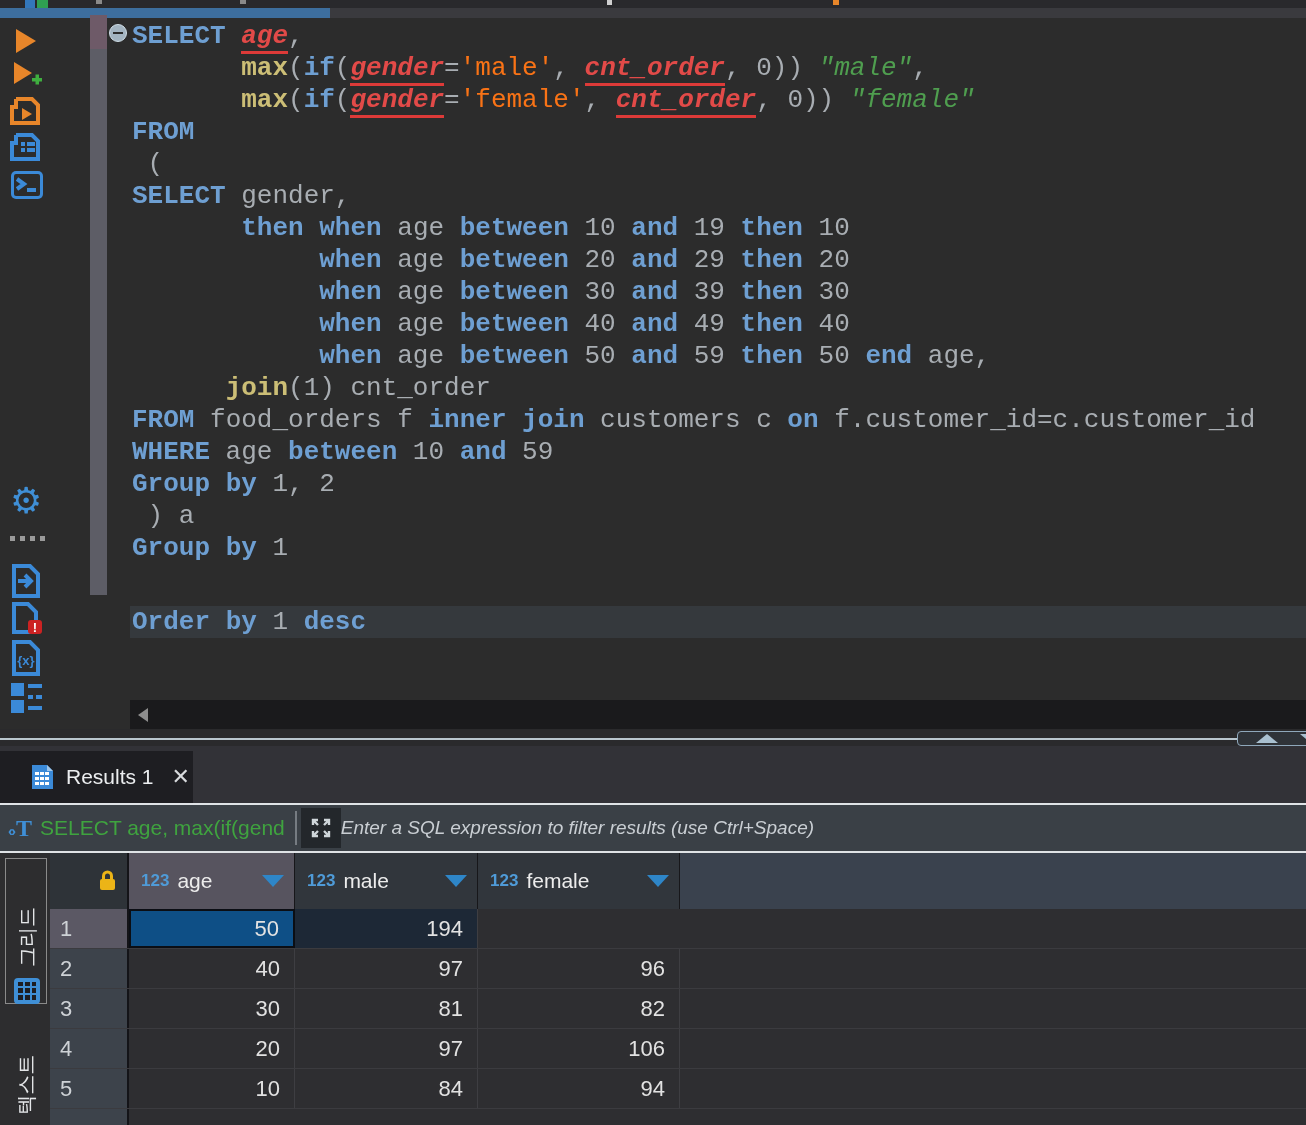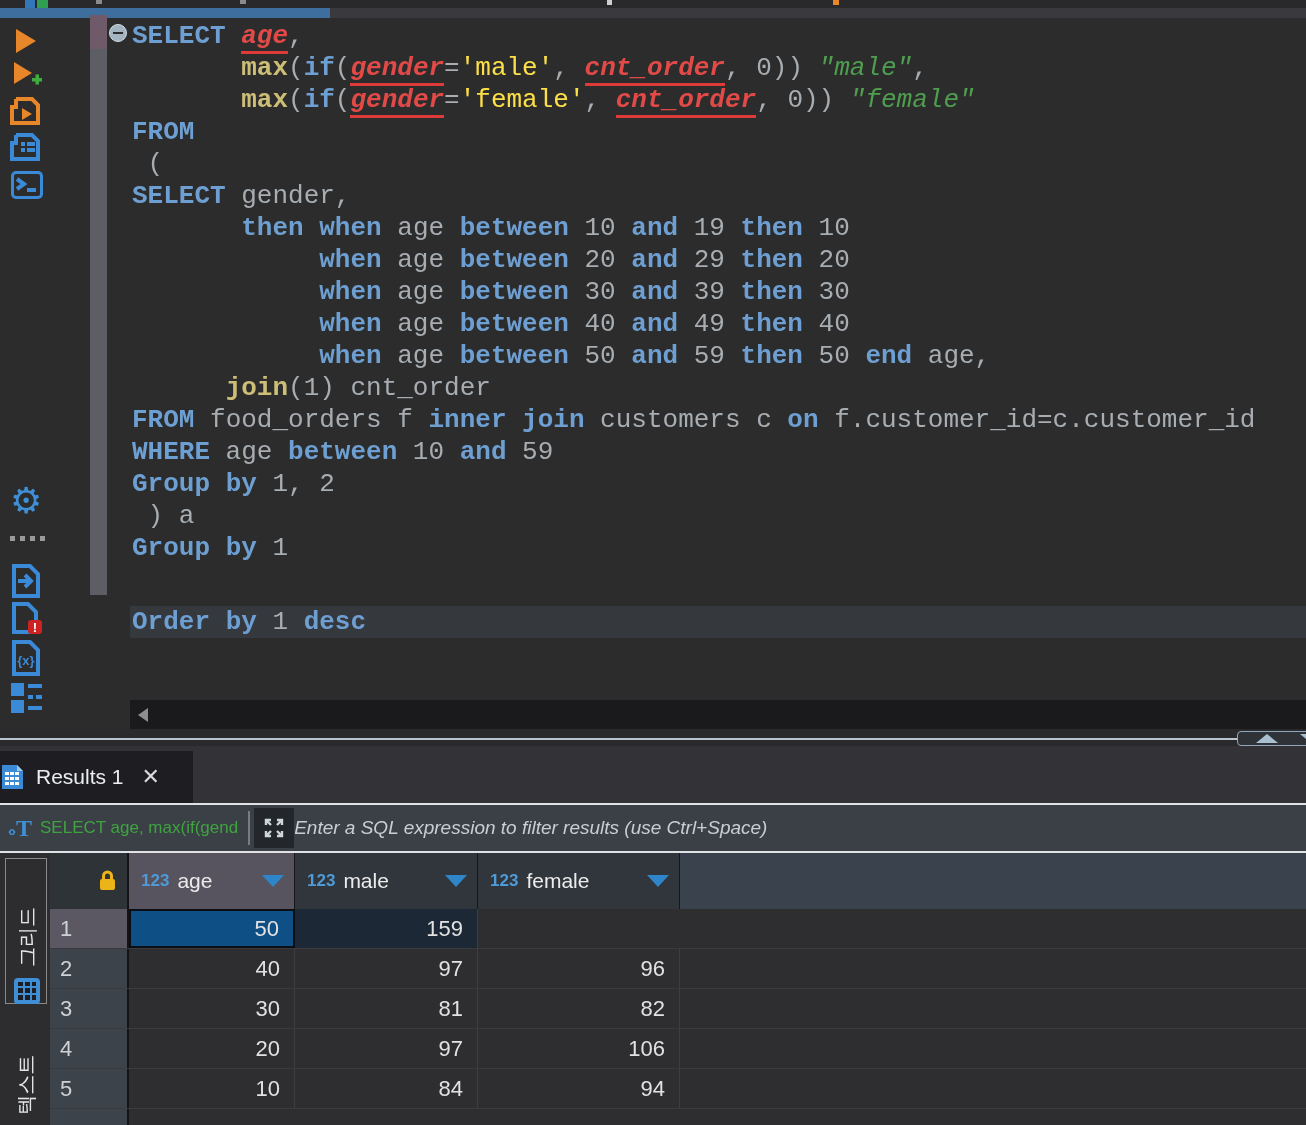--- a/index.html
+++ b/index.html
@@ -23,51 +23,51 @@
   #fold-minus{left:109px;top:24px;width:18px;height:18px;border-radius:50%;
       background:#a3b4c1;border:1px solid #cfdde6;box-sizing:border-box;}
   #fold-minus::after{content:"";position:absolute;left:3px;top:7px;width:10px;height:2px;background:#2c2c2c;}
   #code{left:130px;top:20px;right:0;font-family:"Liberation Mono","DejaVu Sans Mono",monospace;
         font-size:26px;line-height:32px;}
   .code-line{height:32px;white-space:pre;padding-left:2px;}
   .code-line.hl{background:#35393d;margin-top:42px;}
   .tk-kw{color:#6e9fd2;font-weight:bold;}
   .tk-fn{color:#ccbe76;font-weight:bold;}
   .tk-err{color:#e24a48;font-weight:bold;font-style:italic;border-bottom:3px solid #dd3a38;}
-  .tk-str{color:#fde047;}
+  .tk-str{color:#f97316;}
   .tk-al{color:#4f9e4f;font-style:italic;}
   .tk-pl{color:#a8adb2;}
 
   
   #hscroll{left:130px;top:700px;width:1176px;height:29px;background:#1a1a1c;}
   #hscroll .larr{position:absolute;left:8px;top:8px;width:0;height:0;
       border-top:7px solid transparent;border-bottom:7px solid transparent;border-right:10px solid #8e8e8e;}
 
   
   #sash{left:0;top:729px;width:1306px;height:17px;background:#2a2a2c;}
   #sash .line{position:absolute;left:0;top:9px;width:1306px;height:2px;background:#b9c6ce;}
   #sash-ctl{position:absolute;left:1237px;top:2px;width:90px;height:15px;border:1px solid #8fa8bb;
       border-radius:4px;background:#2f3338;display:flex;align-items:center;gap:22px;padding-left:18px;box-sizing:border-box;}
   .tri-up{width:0;height:0;border-left:11px solid transparent;border-right:11px solid transparent;border-bottom:9px solid #a9c0d0;}
   .tri-dn{width:0;height:0;border-left:11px solid transparent;border-right:11px solid transparent;border-top:9px solid #a9c0d0;}
 
   
   #rtabstrip{left:0;top:746px;width:1306px;height:57px;background:#323237;}
   #rtab{position:absolute;left:0;top:5px;width:193px;height:52px;background:#1e1e22;
-      display:flex;align-items:center;gap:12px;padding-left:0;box-sizing:border-box;cursor:pointer;}
+      display:flex;align-items:center;gap:12px;padding-left:30px;box-sizing:border-box;cursor:pointer;}
   #rtab .lbl{color:#eceef0;font-size:21px;}
   #rtab .close{color:#d8dadd;font-size:22px;font-weight:300;margin-left:6px;cursor:pointer;}
 
   
   #filterbar{left:0;top:803px;width:1306px;height:50px;background:#3a4046;box-sizing:border-box;
       border-top:2px solid #dfe3e6;border-bottom:2px solid #dfe3e6;display:flex;align-items:center;}
   #filter-qicon{display:flex;align-items:baseline;margin-left:8px;color:#3f8fd6;}
   #filter-qicon .ab{font-size:15px;font-weight:bold;letter-spacing:-2px;}
   #filter-qicon .tt{font-family:"Liberation Serif",serif;font-size:24px;font-weight:bold;margin-left:2px;}
-  #filter-preview{color:#3fa33f;font-size:17px;margin-left:8px;white-space:nowrap;}
+  #filter-preview{color:#3fa33f;font-size:21px;margin-left:8px;white-space:nowrap;}
   #filter-sep{width:2px;height:34px;background:#767c82;margin:0 4px 0 10px;}
   #filter-expand{width:40px;height:40px;background:#23272b;display:flex;align-items:center;justify-content:center;cursor:pointer;}
   #filter-input{flex:1;color:#c9ced3;font-size:19px;font-style:italic;margin-left:0;white-space:nowrap;cursor:text;}
 
   
   #gridarea{left:0;top:853px;width:1306px;height:272px;background:#2d2d2f;}
 
   
   .vtab{position:absolute;left:5px;width:42px;overflow:visible;}
   .vtab .rot{position:absolute;display:flex;align-items:center;gap:10px;height:42px;
@@ -337,21 +337,21 @@
             <span class="cname">female</span>
             <span class="spring"></span>
             <span class="tri"></span>
           </div>
           <div class="hc hc-fill"></div>
       </div>
       <div id="grid-body">
           <div class="grow active">
             <div class="cell cell-num">1</div>
             <div class="cell cell-val w-c0 selcell">50</div>
-            <div class="cell cell-val w-c1">159</div>
+            <div class="cell cell-val w-c1">194</div>
             <div class="cell cell-fill"></div>
           </div>
           <div class="grow">
             <div class="cell cell-num">2</div>
             <div class="cell cell-val w-c0">40</div>
             <div class="cell cell-val w-c1">97</div>
             <div class="cell cell-val w-c2">96</div>
             <div class="cell cell-fill"></div>
           </div>
           <div class="grow">

